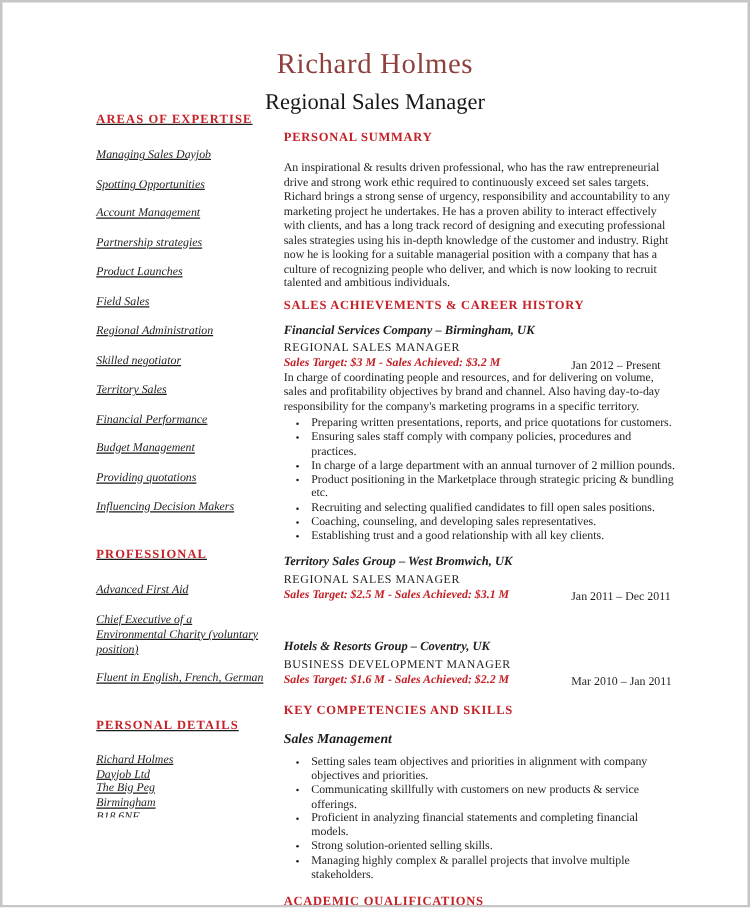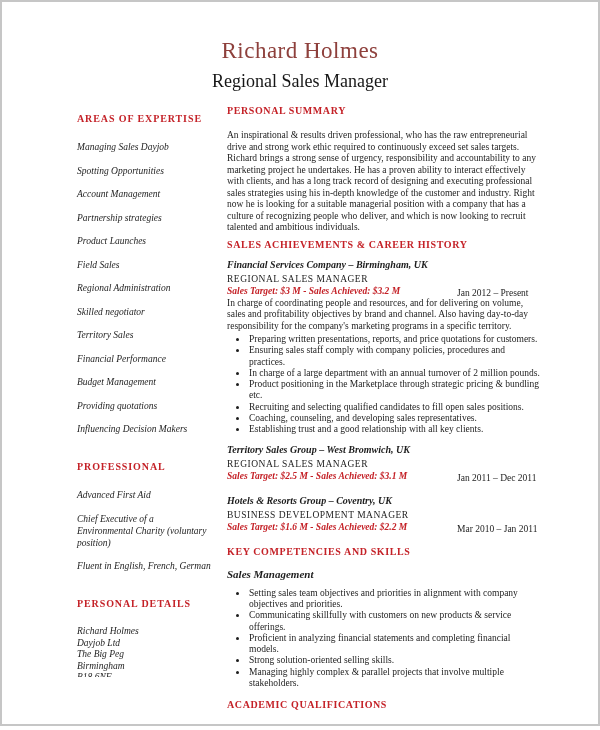--- a/index.html
+++ b/index.html
@@ -8,39 +8,39 @@
     position:relative; width:600px; height:726px;
     background:#ffffff; border:2px solid #c6c6c6;
     font-family:"Liberation Serif", serif; color:#1d1d1d;
     overflow:hidden;
   }
   
   .header { position:absolute; top:36px; left:0; width:100%; text-align:center; }
   .name { font-size:23px; color:#8e403c; font-weight:normal; letter-spacing:0.5px; }
   .job-title { font-size:18px; color:#161616; margin-top:7px; }
   
-  .sidebar { position:absolute; left:75px; top:111px; width:134px; }
+  .sidebar { position:absolute; left:75px; top:88px; width:134px;text-decoration:underline; }
   .side-heading {
     color:#c42127; font-size:10px; font-weight:bold;
     letter-spacing:0.9px; line-height:12px; margin-bottom:16px;
   }
   .side-item { font-style:italic; font-size:9.5px; line-height:12px; margin-bottom:11.5px; }
   .gap-lg { margin-top:26px; }
   .side-line { font-style:italic; font-size:9.5px; line-height:11.5px; }
   .clipped { height:5px; overflow:hidden; }
   
   .main { position:absolute; left:225px; top:103px; width:313px; }
   .m-heading {
     color:#c42127; font-size:10px; font-weight:bold;
     letter-spacing:0.6px; line-height:12px;
   }
   .summary-body { font-size:9.5px; line-height:11.5px; margin-top:13px; }
   .career-heading { margin-top:5px; }
   .job { margin-top:8px; }
-  .job-gap { margin-top:13px; }
+  .job-gap { margin-top:30px; }
   .company { font-size:10px; font-weight:bold; font-style:italic; line-height:12px; }
   .role-row { position:relative; line-height:12px; }
   .role { font-size:9.5px; letter-spacing:0.5px; }
   .dates { position:absolute; left:230px; top:16px; font-size:9.5px; white-space:nowrap; }
   .target { color:#c42127; font-size:9.5px; font-weight:bold; font-style:italic; line-height:12px; }
   .job-desc { font-size:9.5px; line-height:11.5px; margin-top:1px; }
   .duties-label { font-size:10px; font-weight:bold; font-style:italic; margin-top:9px; line-height:12px; }
   ul.bullets { margin-top:2px; padding-left:21px; list-style:disc; }
   ul.bullets li { font-size:9.5px; line-height:11.3px; padding-left:1px; }
   .skills-heading { margin-top:13px; }

